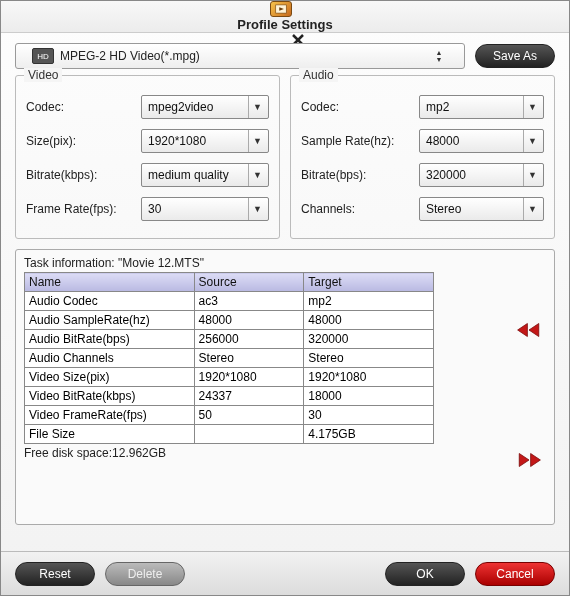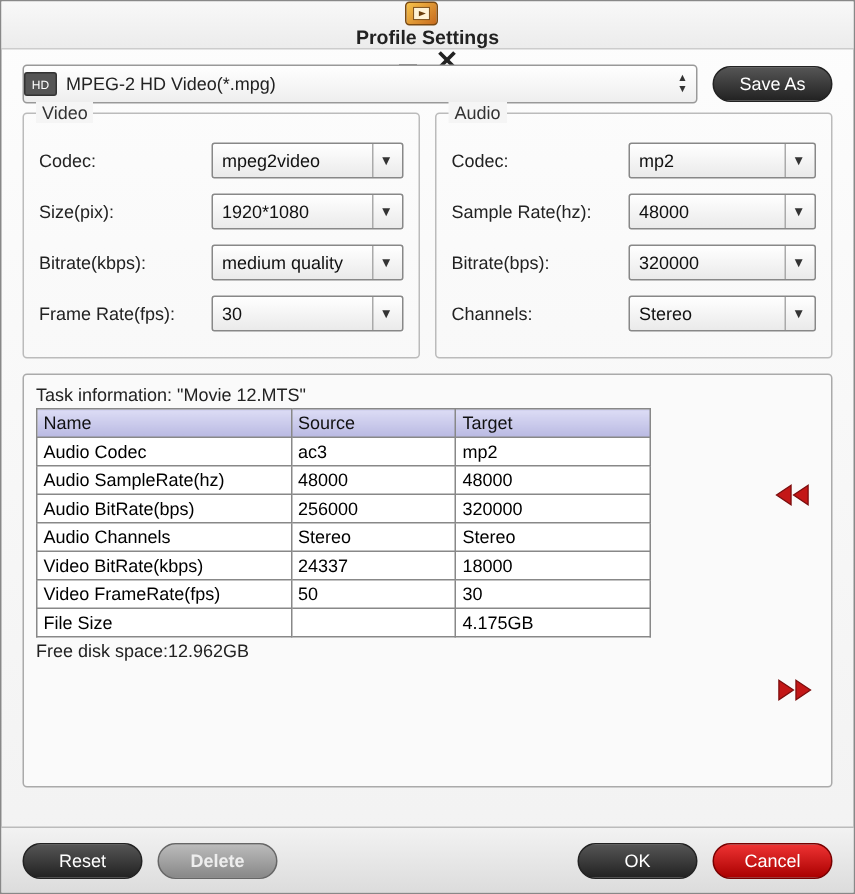--- a/index.html
+++ b/index.html
@@ -48,21 +48,21 @@
   align-items: center;
 }
 .profile-select {
   flex: 1;
   height: 26px;
   border: 1px solid #999;
   border-radius: 3px;
   background: linear-gradient(#fff,#eee);
   display: flex;
   align-items: center;
-  padding: 0 0;
+  padding: 0 16px;
 }
 .profile-select .hd-icon {
   width: 22px;height:16px;
   background:#555;border:1px solid #333;border-radius:2px;
   color:#fff;font-size:8px;display:flex;align-items:center;justify-content:center;
   margin-right:6px;
 }
 .profile-select .ptext { flex:1; font-size:12px; color:#222;}
 .profile-select .spin {
   width:18px;display:flex;flex-direction:column;align-items:center;justify-content:center;
@@ -75,21 +75,21 @@
   font-size: 12px;
   color: #fff;
   display: flex;
   align-items: center;
   justify-content:center;
   cursor: pointer;
   border: 1px solid #222;
   text-align: center;
 }
 .pill-dark { background: linear-gradient(#555,#222); }
-.pill-gray { background: linear-gradient(#bbb,#888); border-color:#666; color:#eee;font-weight:bold;}
+.pill-gray { background: linear-gradient(#bbb,#888); border-color:#666; color:#eee;}
 .pill-red  { background: linear-gradient(#e33,#a00); border-color:#700;}
 .pill-saveas { width: 80px; }
 
 .groups {
   display: flex;
   gap: 10px;
   padding: 0 14px;
 }
 .fieldset {
   border: 1px solid #bbb;
@@ -328,20 +328,25 @@
             <td>Audio BitRate(bps)</td>
             <td>256000</td>
             <td>320000</td>
           </tr>
           <tr>
             <td>Audio Channels</td>
             <td>Stereo</td>
             <td>Stereo</td>
           </tr>
           <tr>
+            <td>Video Size(pix)</td>
+            <td>1920*1080</td>
+            <td>1920*1080</td>
+          </tr>
+          <tr>
             <td>Video BitRate(kbps)</td>
             <td>24337</td>
             <td>18000</td>
           </tr>
           <tr>
             <td>Video FrameRate(fps)</td>
             <td>50</td>
             <td>30</td>
           </tr>
           <tr>

